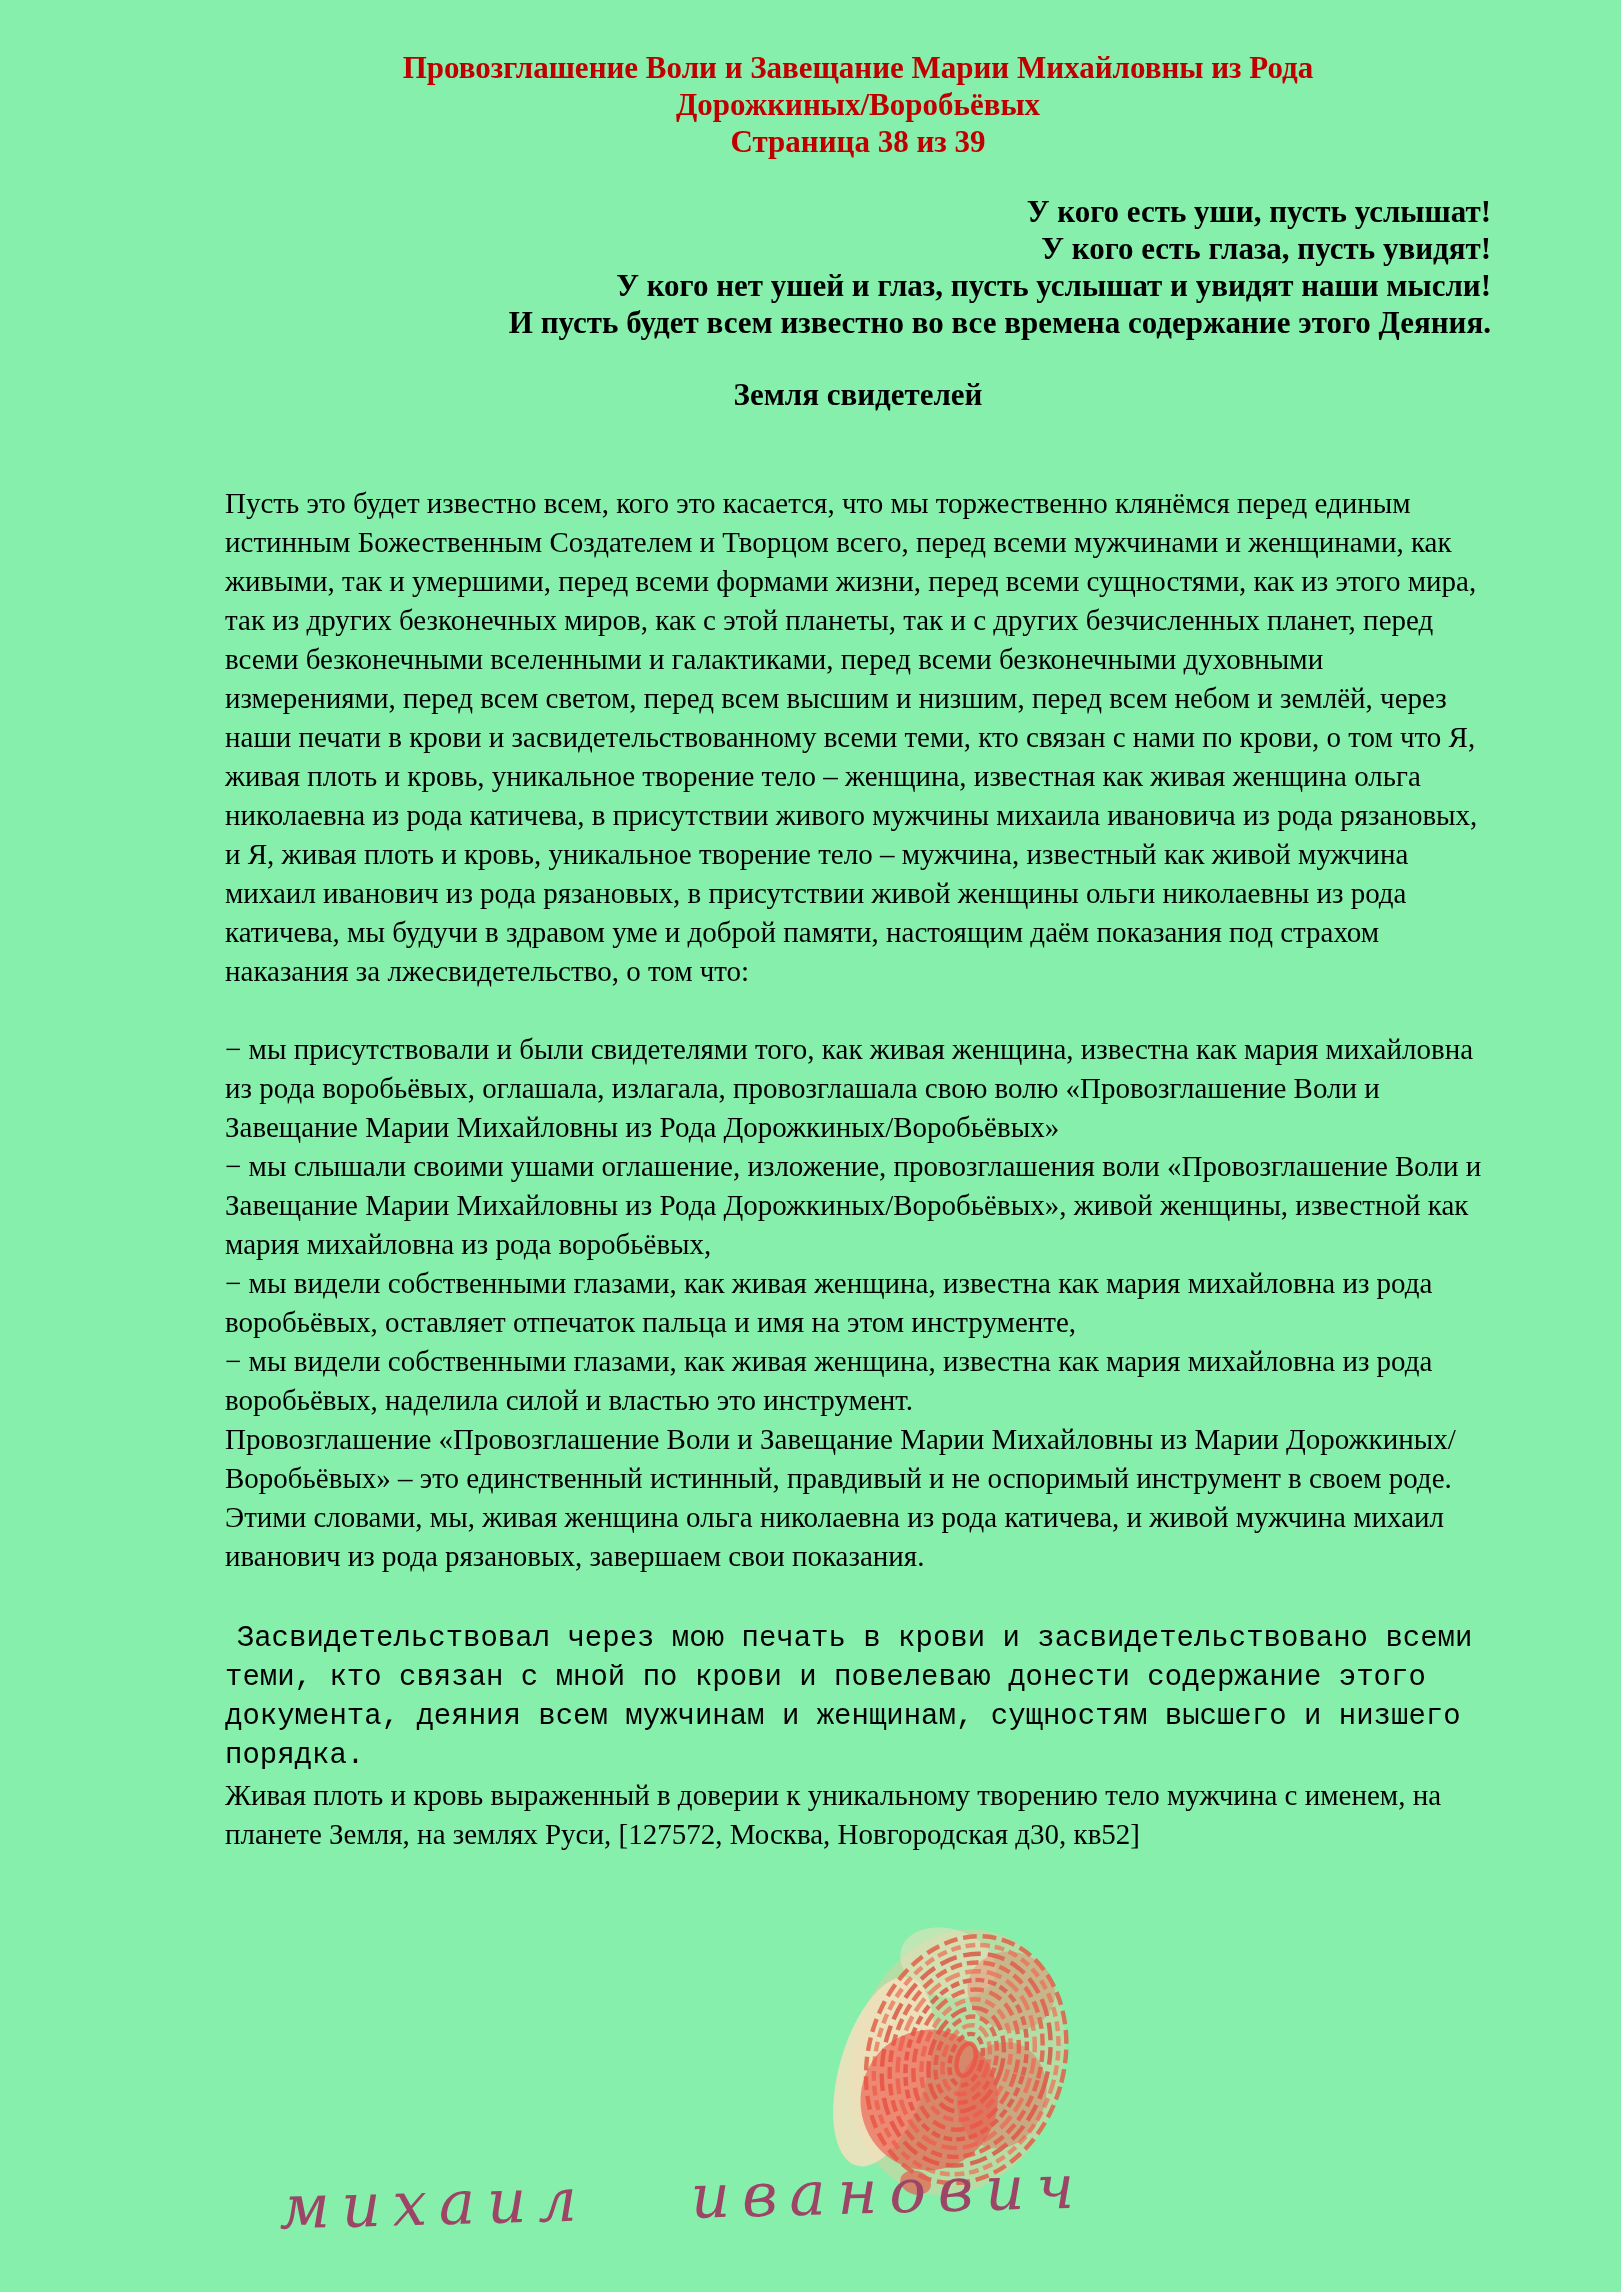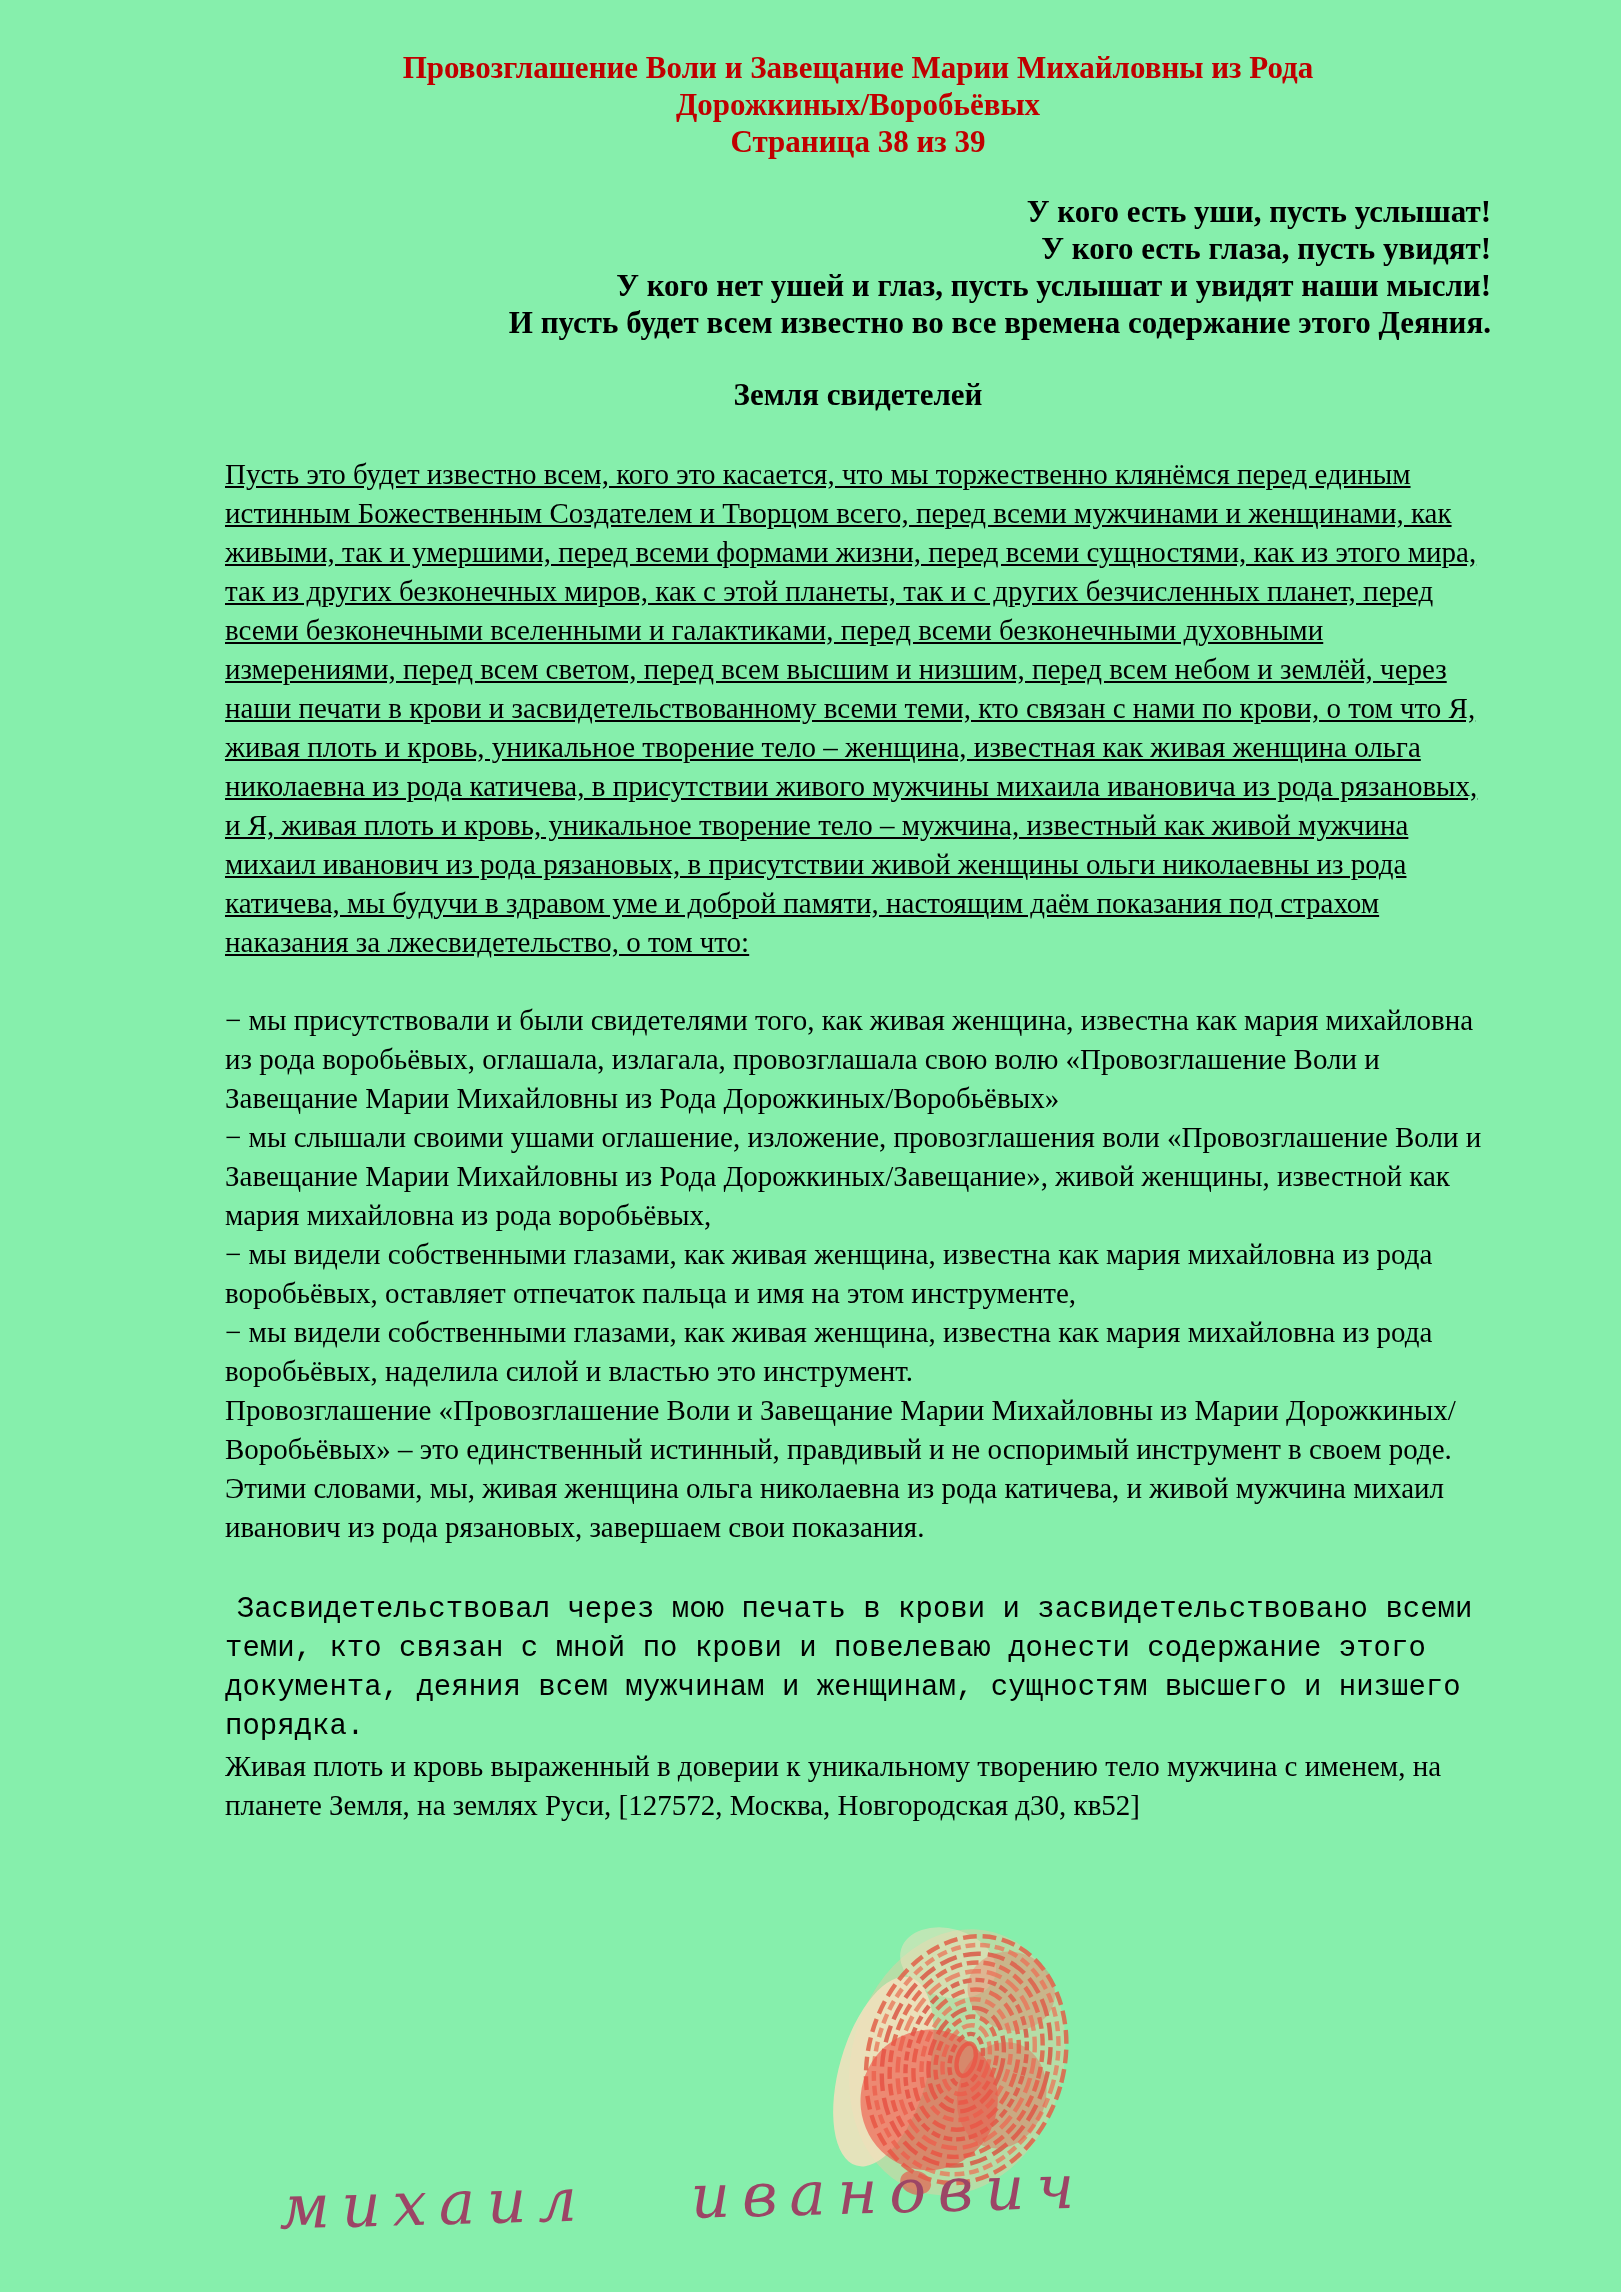--- a/index.html
+++ b/index.html
@@ -15,21 +15,21 @@
 
   .title-block { text-align:center; }
   .title-line  { font-weight:bold; font-size:31px; line-height:37px; color:#c00000; }
 
   .epigraph { margin-top:33px; text-align:right; }
   .epigraph-line { font-weight:bold; font-size:31px; line-height:37px; color:#000; }
 
   .heading { margin-top:35px; text-align:center; font-weight:bold; font-size:31px; line-height:37px; }
 
   .bodytext { font-size:29px; line-height:39px; text-align:left; }
-  .oath { margin-top:42px;text-decoration:underline; }
+  .oath { margin-top:71px; }
   .testimony { margin-top:39px; }
   .attestation { margin-top:43px; text-indent:11.8px;font-family:Liberation Mono, monospace; }
   .residence { margin-top:1px; }
 
   .fingerprint { position:absolute; left:828px; top:1911px; width:274px; height:304px; }
 
   .signature {
     position:absolute; left:279px; top:2161px;
     font-family:"DejaVu Serif", serif;
     font-style:italic;
@@ -59,21 +59,21 @@
       <div class="epigraph-line">У кого нет ушей и глаз, пусть услышат и увидят наши мысли!</div>
       <div class="epigraph-line">И пусть будет всем известно во все времена содержание этого Деяния.</div>
     </div>
 
     <div class="heading">Земля свидетелей</div>
 
     <div class="bodytext oath">Пусть это будет известно всем, кого это касается, что мы торжественно клянёмся перед единым истинным Божественным Создателем и Творцом всего, перед всеми мужчинами и женщинами, как живыми, так и умершими, перед всеми формами жизни, перед всеми сущностями, как из этого мира, так из других безконечных миров, как с этой планеты, так и с других безчисленных планет, перед всеми безконечными вселенными и галактиками, перед всеми безконечными духовными измерениями, перед всем светом, перед всем высшим и низшим, перед всем небом и землёй, через наши печати в крови и засвидетельствованному всеми теми, кто связан с нами по крови, о том что Я, живая плоть и кровь, уникальное творение тело – женщина, известная как живая женщина ольга николаевна из рода катичева, в присутствии живого мужчины михаила ивановича из рода рязановых, и Я, живая плоть и кровь, уникальное творение тело – мужчина, известный как живой мужчина михаил иванович из рода рязановых, в присутствии живой женщины ольги николаевны из рода катичева, мы будучи в здравом уме и доброй памяти, настоящим даём показания под страхом наказания за лжесвидетельство, о том что:</div>
 
     <div class="bodytext testimony">
       <div>− мы присутствовали и были свидетелями того, как живая женщина, известна как мария михайловна из рода воробьёвых, оглашала, излагала, провозглашала свою волю «Провозглашение Воли и Завещание Марии Михайловны из Рода Дорожкиных/Воробьёвых»</div>
-      <div>− мы слышали своими ушами оглашение, изложение, провозглашения воли «Провозглашение Воли и Завещание Марии Михайловны из Рода Дорожкиных/Завещание», живой женщины, известной как мария михайловна из рода воробьёвых,</div>
+      <div>− мы слышали своими ушами оглашение, изложение, провозглашения воли «Провозглашение Воли и Завещание Марии Михайловны из Рода Дорожкиных/Воробьёвых», живой женщины, известной как мария михайловна из рода воробьёвых,</div>
       <div>− мы видели собственными глазами, как живая женщина, известна как мария михайловна из рода воробьёвых, оставляет отпечаток пальца и имя на этом инструменте,</div>
       <div>− мы видели собственными глазами, как живая женщина, известна как мария михайловна из рода воробьёвых, наделила силой и властью это инструмент.</div>
       <div>Провозглашение «Провозглашение Воли и Завещание Марии Михайловны из Марии Дорожкиных/Воробьёвых» – это единственный истинный, правдивый и не оспоримый инструмент в своем роде.</div>
       <div>Этими словами, мы, живая женщина ольга николаевна из рода катичева, и живой мужчина михаил иванович из рода рязановых, завершаем свои показания.</div>
     </div>
 
     <div class="bodytext attestation">Засвидетельствовал через мою печать в крови и засвидетельствовано всеми теми, кто связан с мной по крови и повелеваю донести содержание этого документа, деяния всем мужчинам и женщинам, сущностям высшего и низшего порядка.</div>
 
     <div class="bodytext residence">Живая плоть и кровь выраженный в доверии к уникальному творению тело мужчина с именем, на планете Земля, на землях Руси, [127572, Москва, Новгородская д30, кв52]</div>
 

